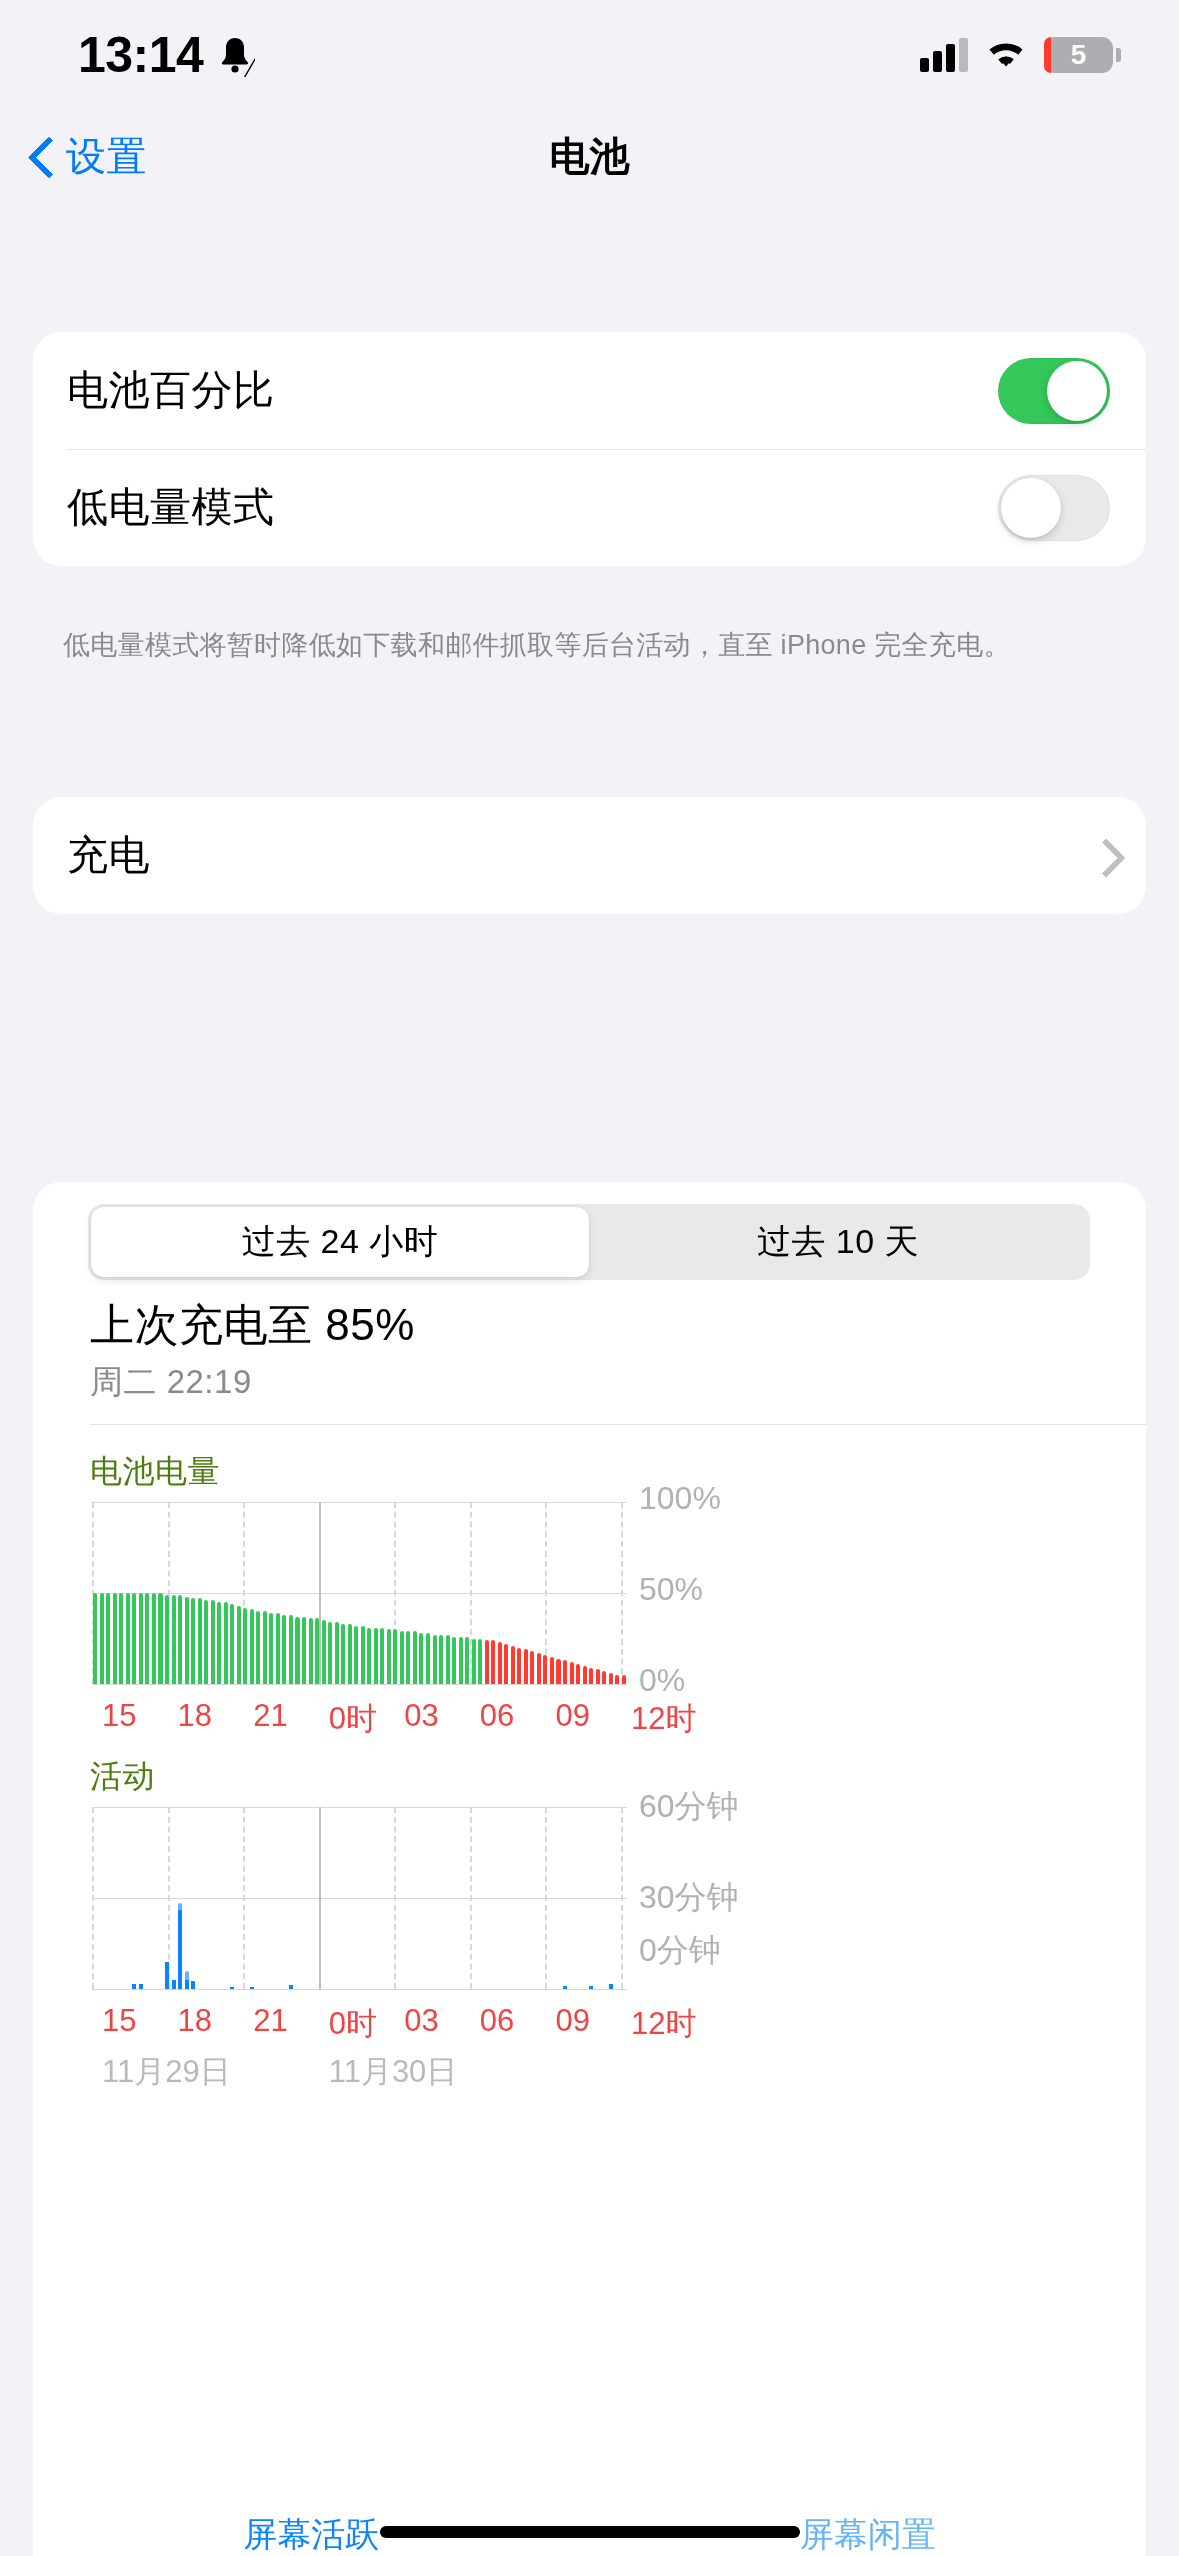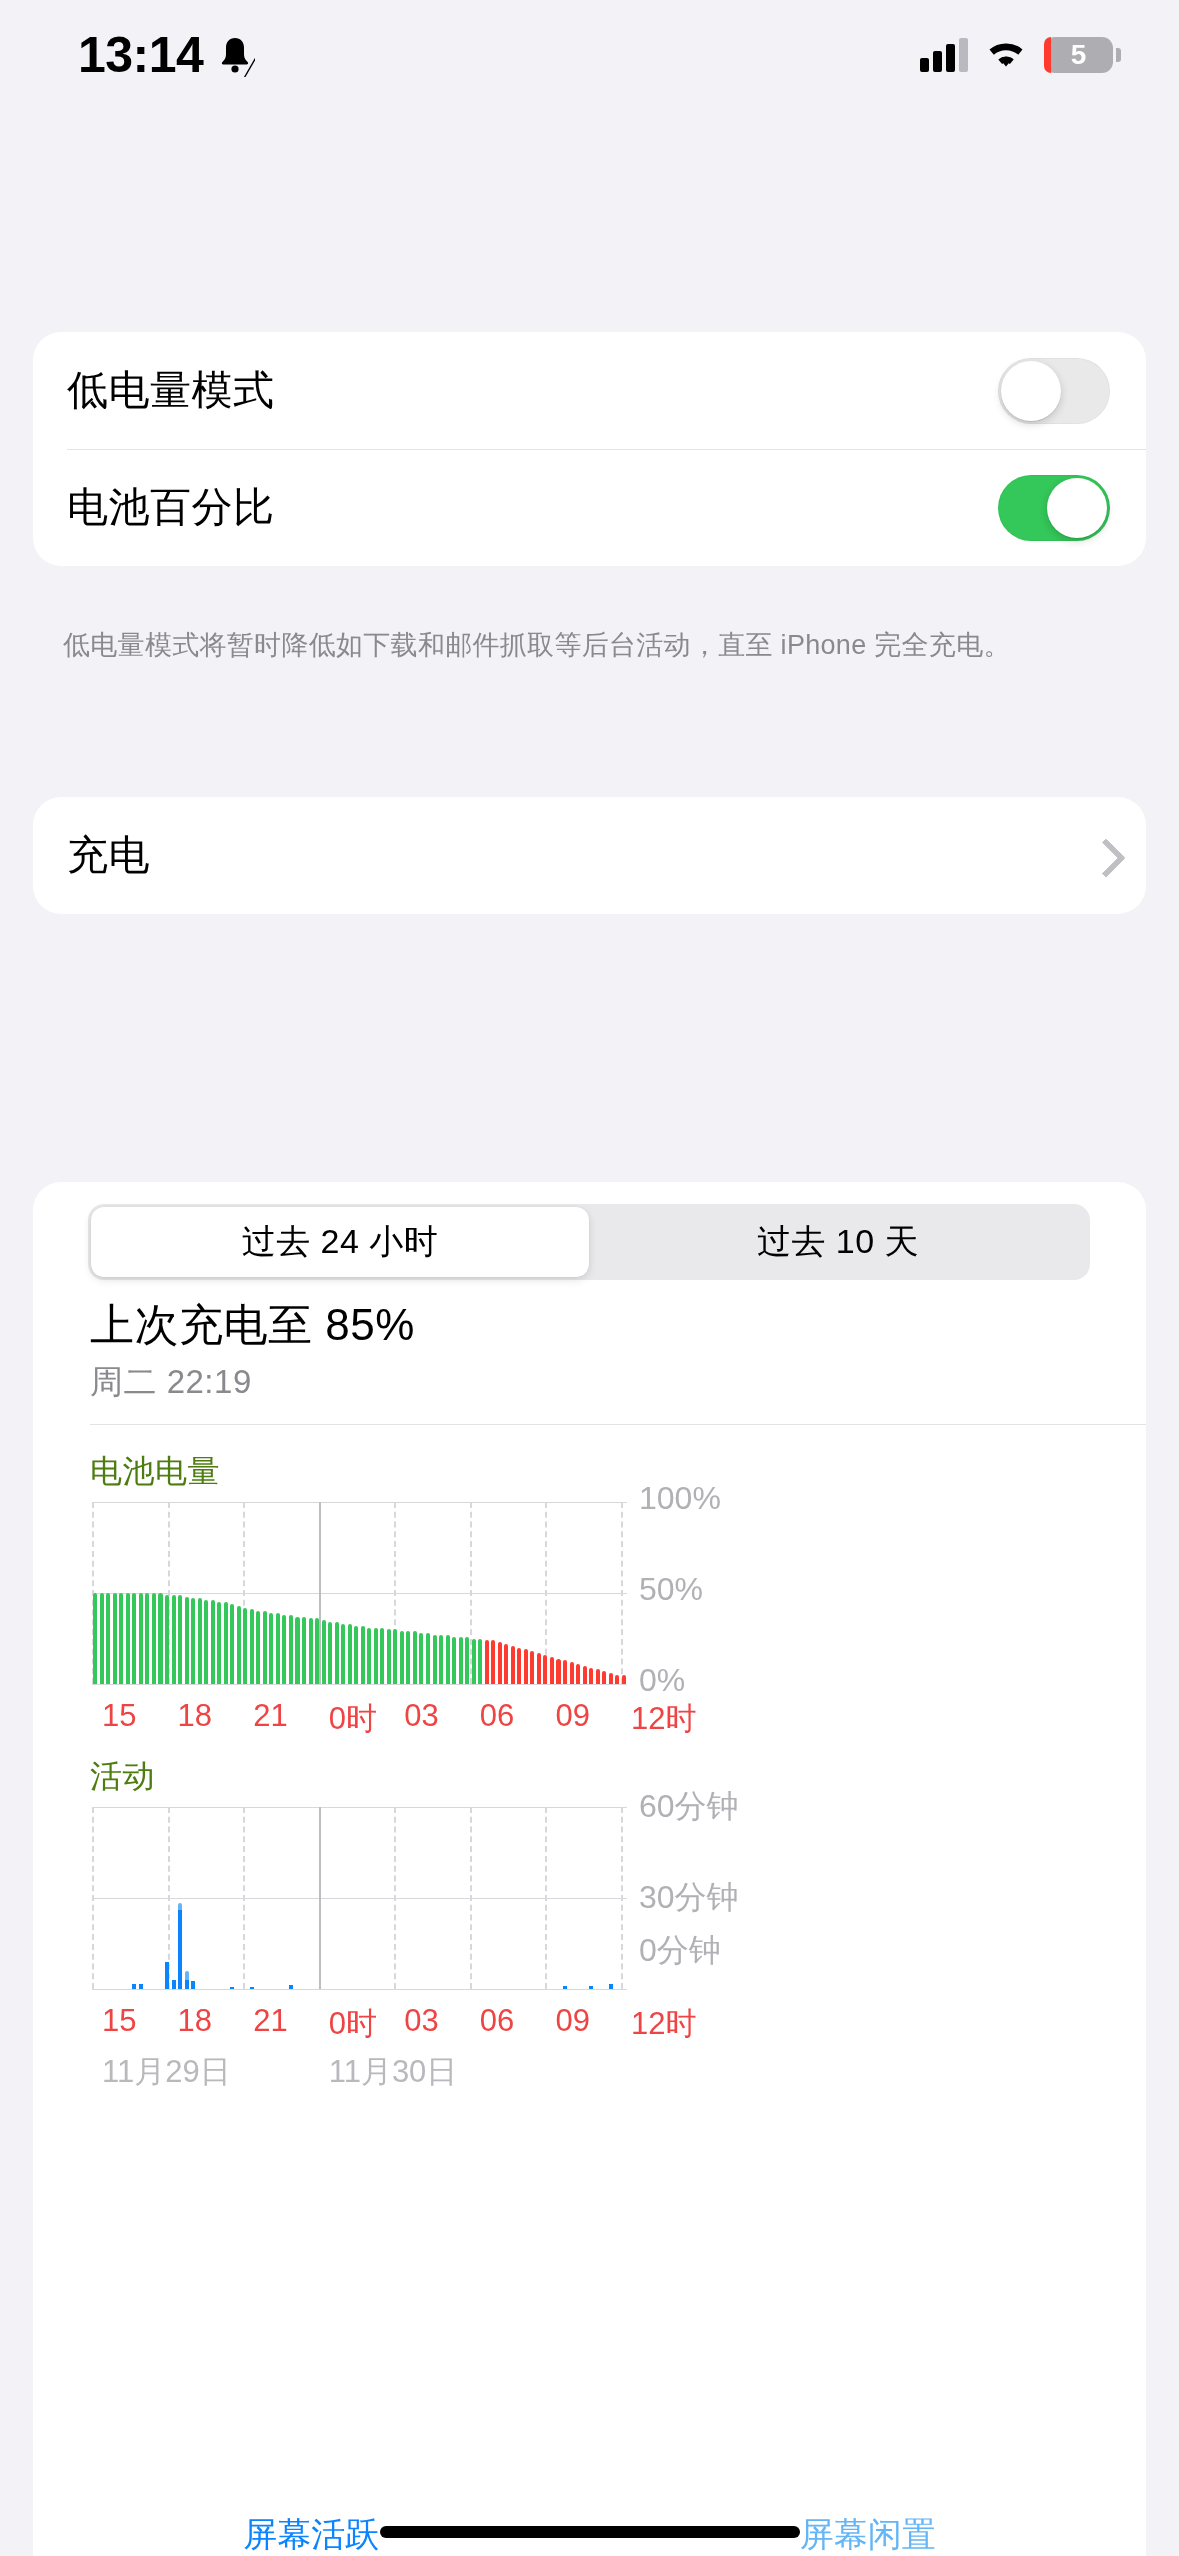--- a/index.html
+++ b/index.html
@@ -173,31 +173,38 @@
           <path d="M22 20.6 c2.9 0 5.6 1 7.7 2.8 l-3.8 4.5 a6.0 6.0 0 0 0-7.8 0 l-3.8-4.5 A11.8 11.8 0 0 1 22 20.6 Z" fill="#000"></path>
         </svg>
       </span>
       <span class="batt">
         <span class="redfill"></span>
         <span class="num">5</span>
       </span>
     </div>
   </div>
 
+  <div class="navbar">
+    <div class="nav-back">
+      <span class="chev-left"></span>
+      <span class="nav-back-label">设置</span>
+    </div>
+    <div class="nav-title">电池</div>
+  </div>
 
   <div class="card" id="card-toggles" style="top:332px;">
+    <div class="row">
+      <span class="row-label">电池百分比</span>
+      <span class="toggle on">
+          <span class="knob"></span>
+        </span>
+    </div>
     <div class="row">
       <span class="row-label">低电量模式</span>
       <span class="toggle off">
-          <span class="knob"></span>
-        </span>
-    </div>
-    <div class="row">
-      <span class="row-label">电池百分比</span>
-      <span class="toggle on">
           <span class="knob"></span>
         </span>
     </div>
   </div>
 
   <div class="footnote" style="top:627px;">低电量模式将暂时降低如下载和邮件抓取等后台活动，直至 iPhone 完全充电。</div>
 
   <div class="card" id="card-links" style="top:797px;">
     <div class="row">
       <span class="row-label">充电</span>

